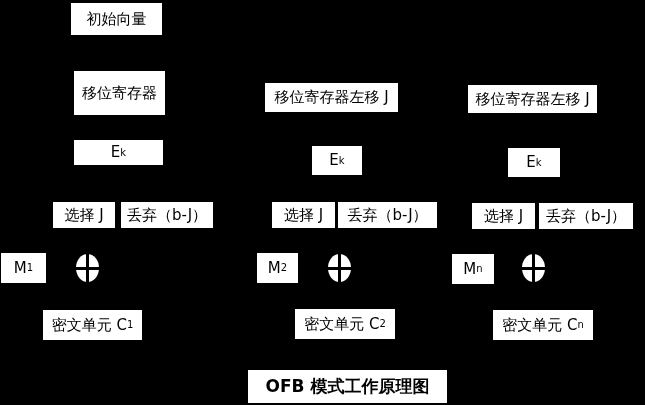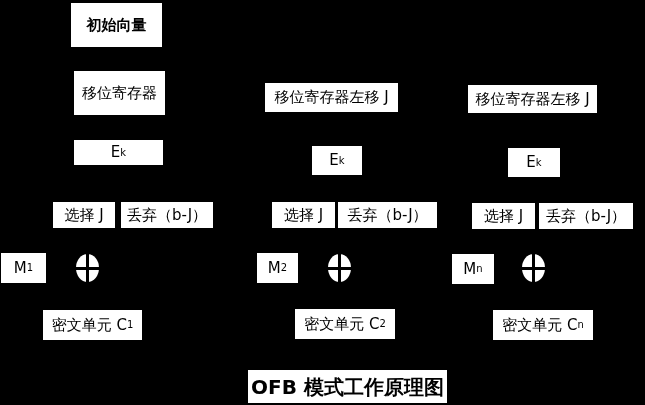--- a/index.html
+++ b/index.html
@@ -19,21 +19,21 @@
     color: #000000;
     display: flex;
     align-items: center;
     justify-content: center;
     font-size: 15px;
     line-height: 1;
     white-space: nowrap;
   }
   .title-box {
     font-weight: bold;
-    font-size: 20px;
+    font-size: 17px;
   }
   sub {
     font-size: 10px;
     line-height: 0;
   }
   .xor {
     position: absolute;
     width: 23px; height: 28px;
     background: #ffffff;
     border-radius: 50%;
@@ -51,21 +51,21 @@
     top: 50%; left: 0; right: 0;
     height: 3px; margin-top: -1.5px;
     background: #000000;
   }
 </style>
 </head>
 <body>
 
 <div id="diagram">
 
-  <div class="box" style="left:71px; top:3px; width:91px; height:44px;font-weight:bold;">初始向量</div>
+  <div class="box" style="left:71px; top:3px; width:91px; height:32px;">初始向量</div>
 
   <div class="box" style="left:74px; top:71px; width:91px; height:44px;">移位寄存器</div>
 
   <div class="box" style="left:74px; top:140px; width:89px; height:25px;">
     <span>E</span>
       <sub>k</sub>
   </div>
 
   <div class="box" style="left:53px; top:202px; width:62px; height:26px;">选择 J</div>
 

